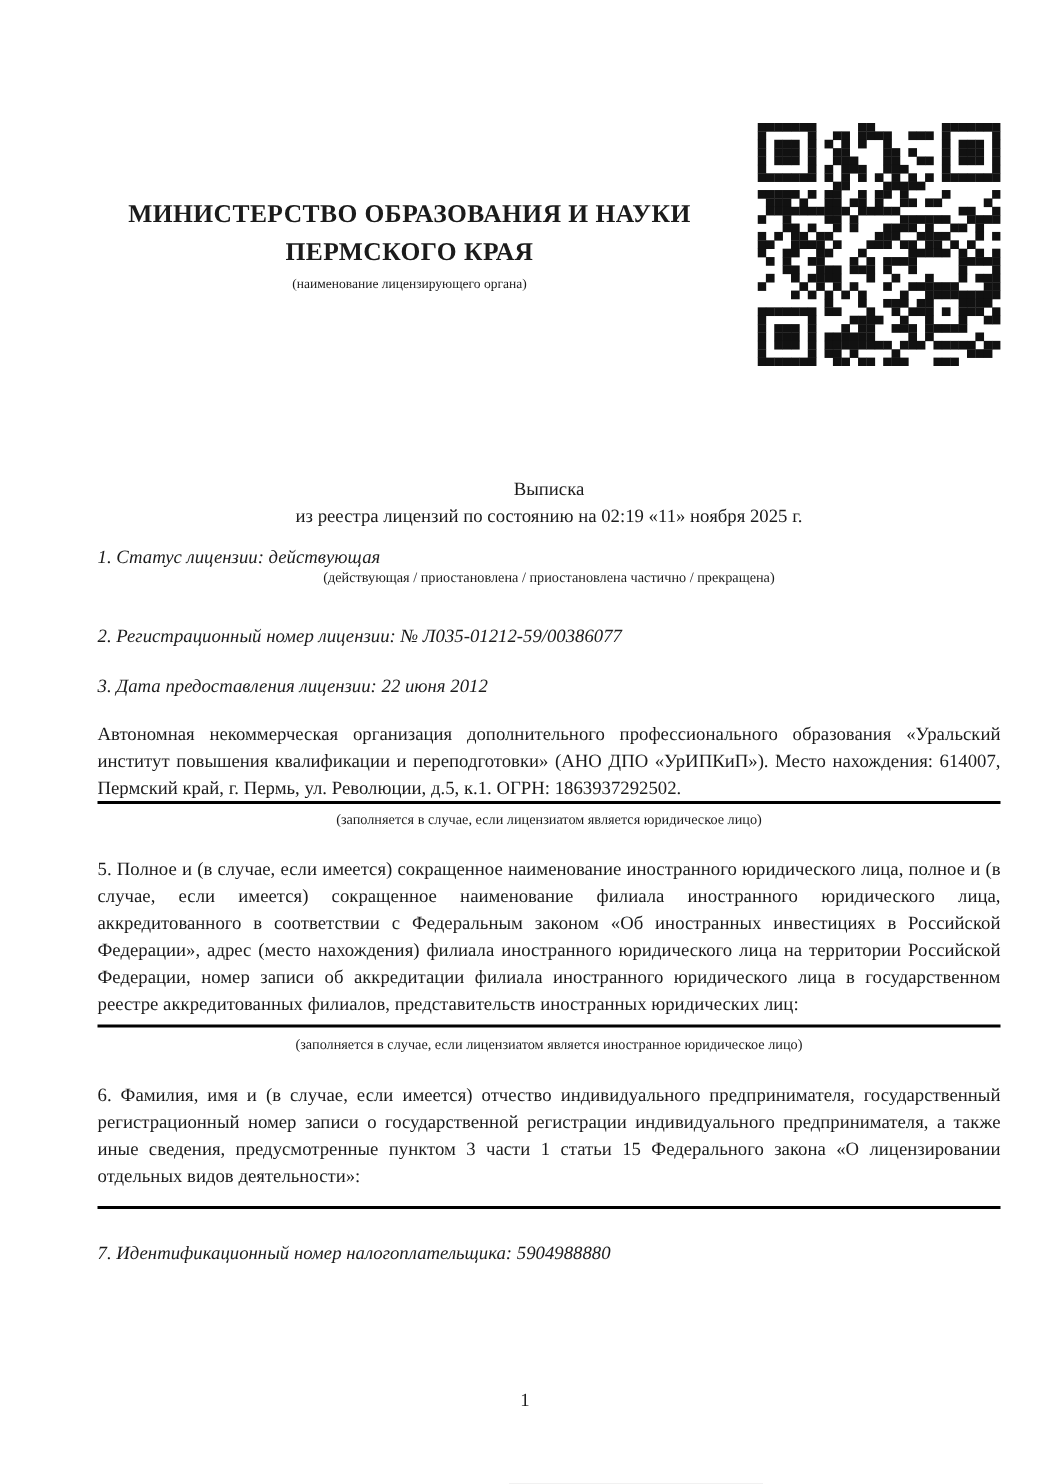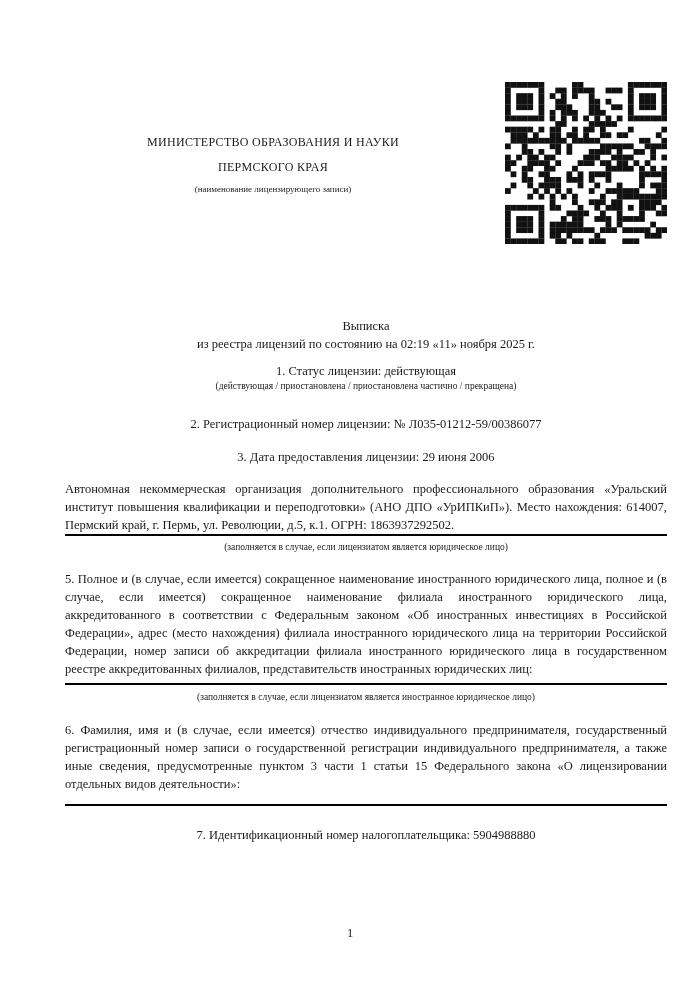--- a/index.html
+++ b/index.html
@@ -21,22 +21,22 @@
 
   
   .ministry {
     position: absolute;
     left: 65px;
     top: 130px;
     width: 416px;
     text-align: center;
   }
   .ministry .m-line {
-    font-weight: 400;
-    font-size: 12px;
+    font-weight: 700;
+    font-size: 17px;
     line-height: 25px;
     letter-spacing: 0.3px;
   }
   .ministry .m-caption {
     font-size: 9px;
     line-height: 12px;
     margin-top: 3px;
   }
   .qr-box {
     position: absolute;
@@ -61,21 +61,21 @@
   
   .content {
     position: absolute;
     left: 65px;
     top: 362px;
     width: 602px;
     font-size: 12.5px;
     line-height: 18px;
   }
   .content p { margin: 0; }
-  .body-text       { text-align: center; }
+  .body-text       { text-align: left; font-style: italic; }
   .body-justified  { text-align: justify; text-justify: inter-word; }
   .small-caption {
     font-size: 9.5px;
     line-height: 12px;
     text-align: center;
     margin-top: 2px;
   }
   .rule {
     border: none;
     border-top: 2px solid #000000;
@@ -107,21 +107,21 @@
   }
 </style>
 </head>
 <body>
 
 <div class="page">
 
   <div class="ministry">
     <div class="m-line">МИНИСТЕРСТВО ОБРАЗОВАНИЯ И НАУКИ</div>
     <div class="m-line">ПЕРМСКОГО КРАЯ</div>
-    <div class="m-caption">(наименование лицензирующего записи)</div>
+    <div class="m-caption">(наименование лицензирующего органа)</div>
   </div>
   <div class="qr-box" id="qr">
       <svg xmlns="http://www.w3.org/2000/svg" width="162" height="162" viewBox="0 0 162 162" fill="#111111">
         <rect x="0.00" y="0.00" width="5.79" height="5.79"></rect>
         <rect x="5.59" y="0.00" width="5.79" height="5.79"></rect>
         <rect x="11.17" y="0.00" width="5.79" height="5.79"></rect>
         <rect x="16.76" y="0.00" width="5.79" height="5.79"></rect>
         <rect x="22.34" y="0.00" width="5.79" height="5.79"></rect>
         <rect x="27.93" y="0.00" width="5.79" height="5.79"></rect>
         <rect x="33.52" y="0.00" width="5.79" height="5.79"></rect>
@@ -553,21 +553,21 @@
     <section class="sec-1">
       <p class="body-text">1. Статус лицензии: действующая</p>
       <p class="small-caption">(действующая / приостановлена / приостановлена частично / прекращена)</p>
     </section>
 
     <section class="sec-2">
       <p class="body-text">2. Регистрационный номер лицензии: № Л035-01212-59/00386077</p>
     </section>
 
     <section class="sec-3">
-      <p class="body-text">3. Дата предоставления лицензии: 29 июня 2006</p>
+      <p class="body-text">3. Дата предоставления лицензии: 22 июня 2012</p>
     </section>
 
     <section class="sec-4">
       <p class="body-justified">Автономная некоммерческая организация дополнительного профессионального образования «Уральский институт повышения квалификации и переподготовки» (АНО ДПО «УрИПКиП»). Место нахождения: 614007, Пермский край, г. Пермь, ул. Революции, д.5, к.1. ОГРН: 1863937292502.</p>
       <hr class="rule">
       <p class="small-caption">(заполняется в случае, если лицензиатом является юридическое лицо)</p>
     </section>
 
     <section class="sec-5">
       <p class="body-justified">5. Полное и (в случае, если имеется) сокращенное наименование иностранного юридического лица, полное и (в случае, если имеется) сокращенное наименование филиала иностранного юридического лица, аккредитованного в соответствии с Федеральным законом «Об иностранных инвестициях в Российской Федерации», адрес (место нахождения) филиала иностранного юридического лица на территории Российской Федерации, номер записи об аккредитации филиала иностранного юридического лица в государственном реестре аккредитованных филиалов, представительств иностранных юридических лиц:</p>

